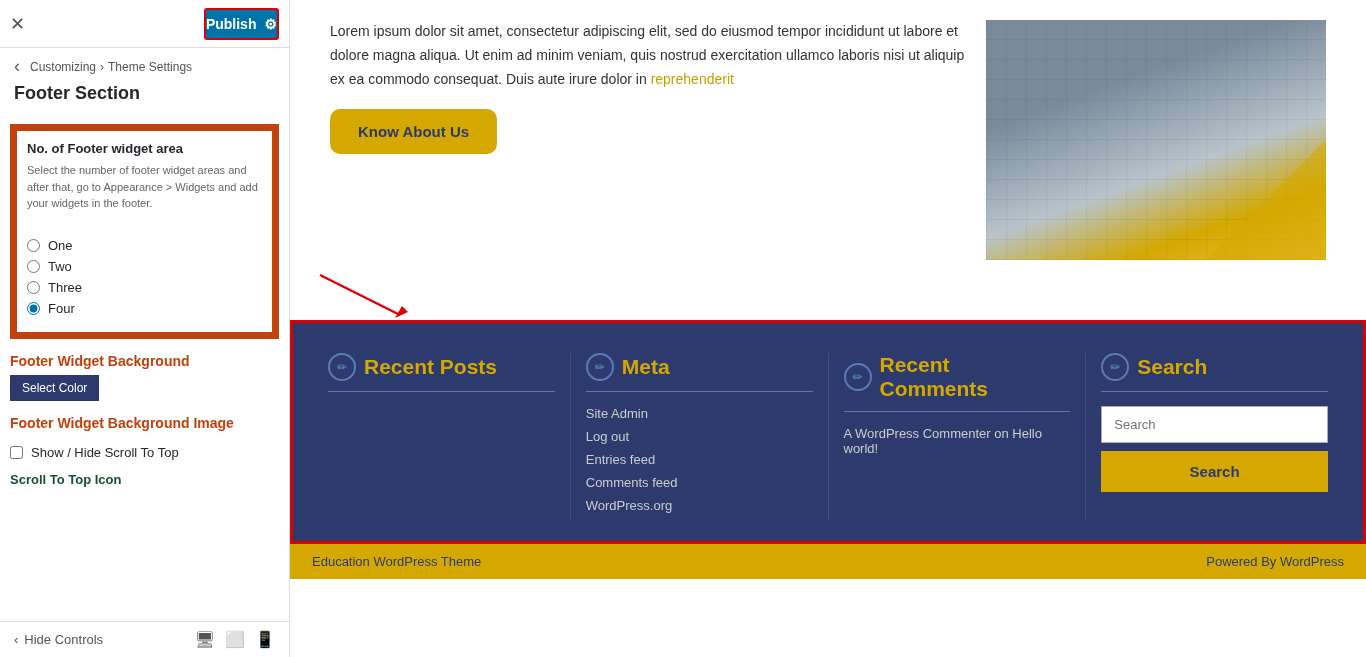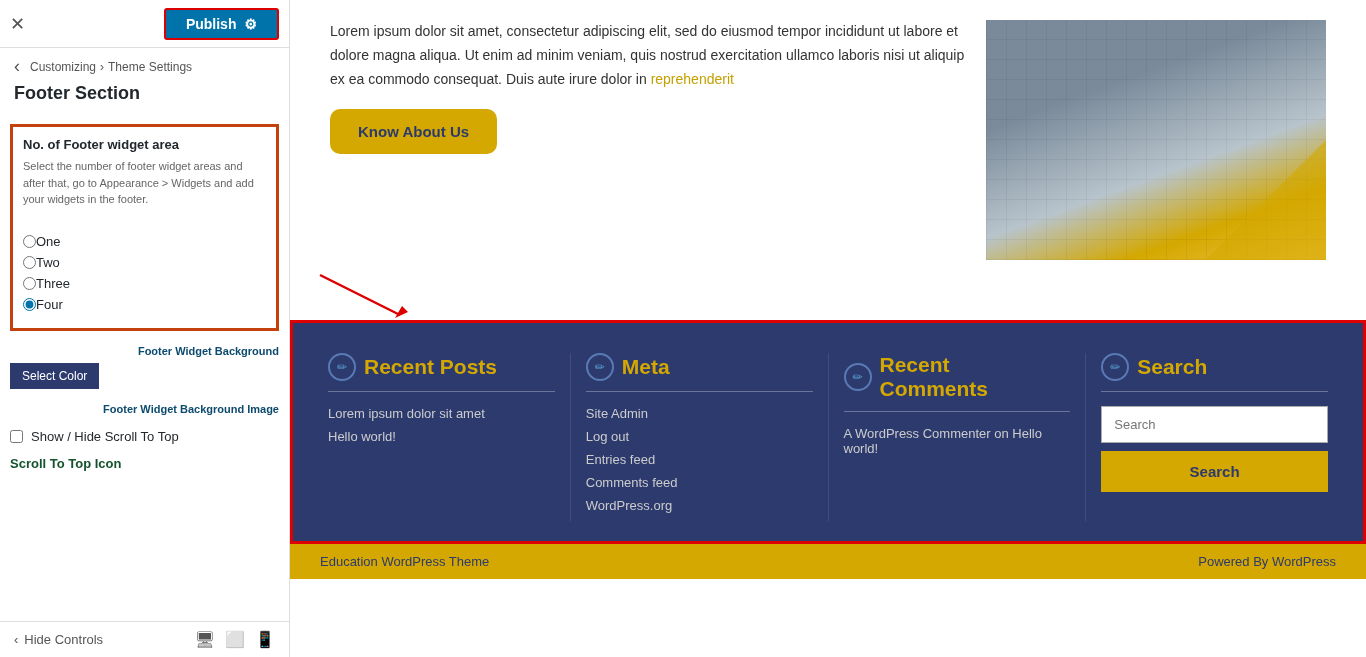--- a/index.html
+++ b/index.html
@@ -31,21 +31,21 @@
       border: none;
       font-size: 18px;
       cursor: pointer;
       color: #555;
     }
     .publish-btn {
       background: #0073aa;
       color: #fff;
       border: 2px solid #d00;
       border-radius: 3px;
-      padding: 6px 20px;
+      padding: 6px 0;
       font-size: 14px;
       font-weight: bold;
       cursor: pointer;
       display: flex;
       align-items: center;
       gap: 8px;
     }
     .publish-btn .gear {
       font-size: 14px;
     }
@@ -65,58 +65,58 @@
       padding: 2px 14px 10px;
     }
 
     .panel-content {
       overflow-y: auto;
       flex: 1;
       padding: 10px;
     }
 
     .widget-area-box {
-      border: 3px solid #c2410c;
+      border: 7px solid #c2410c;
       padding: 10px;
       margin-bottom: 14px;
     }
     .widget-area-box h4 {
       font-size: 13px;
       font-weight: bold;
       color: #23282d;
       margin-bottom: 6px;
     }
     .widget-area-box p {
       font-size: 11px;
       color: #666;
       margin-bottom: 26px;
       line-height: 1.5;
     }
     .radio-group label {
       display: flex;
       align-items: center;
+      gap: 8px;
       margin-bottom: 6px;
       font-size: 13px;
       color: #23282d;
       cursor: pointer;
     }
     .radio-group input[type=radio] {
       accent-color: #0073aa;
     }
 
     .fw-section {
       margin-bottom: 14px;
     }
     .fw-section label {
       display: block;
       font-weight: bold;
-      font-size: 11px;
+      font-size: 14px;
       margin-bottom: 6px;
-      color: #0c4a6e;
-      text-align: right;
+      color: #c2410c;
     }
     .color-btn {
       background: #2c3a6e;
       border: none;
       color: #fff;
       padding: 6px 12px;
       font-size: 12px;
       cursor: pointer;
       border-radius: 0;
     }
@@ -313,21 +313,21 @@
       font-weight: bold;
       cursor: pointer;
     }
 
     
     .site-bottom-bar {
       background: #d4a800;
       display: flex;
       justify-content: space-between;
       align-items: center;
-      padding: 10px 30px;
+      padding: 10px 22px;
       font-size: 13px;
       color: #2c3a6e;
     }
   </style>
 </head>
 <body>
 
 <div class="left-panel">
   <div class="top-bar">
     <button class="close-btn">
@@ -429,24 +429,20 @@
     <div class="footer-widget">
 
       <div class="footer-col">
         <div class="footer-col-header">
           <div class="footer-col-icon">
             <span>✏</span>
           </div>
           <span class="footer-col-title">Recent Posts</span>
         </div>
         <hr class="footer-divider">
-        <ul>
-          <li>Lorem ipsum dolor sit amet</li>
-          <li>Hello world!</li>
-        </ul>
       </div>
 
       <div class="footer-col">
         <div class="footer-col-header">
           <div class="footer-col-icon">
             <span>✏</span>
           </div>
           <span class="footer-col-title">Meta</span>
         </div>
         <hr class="footer-divider">

